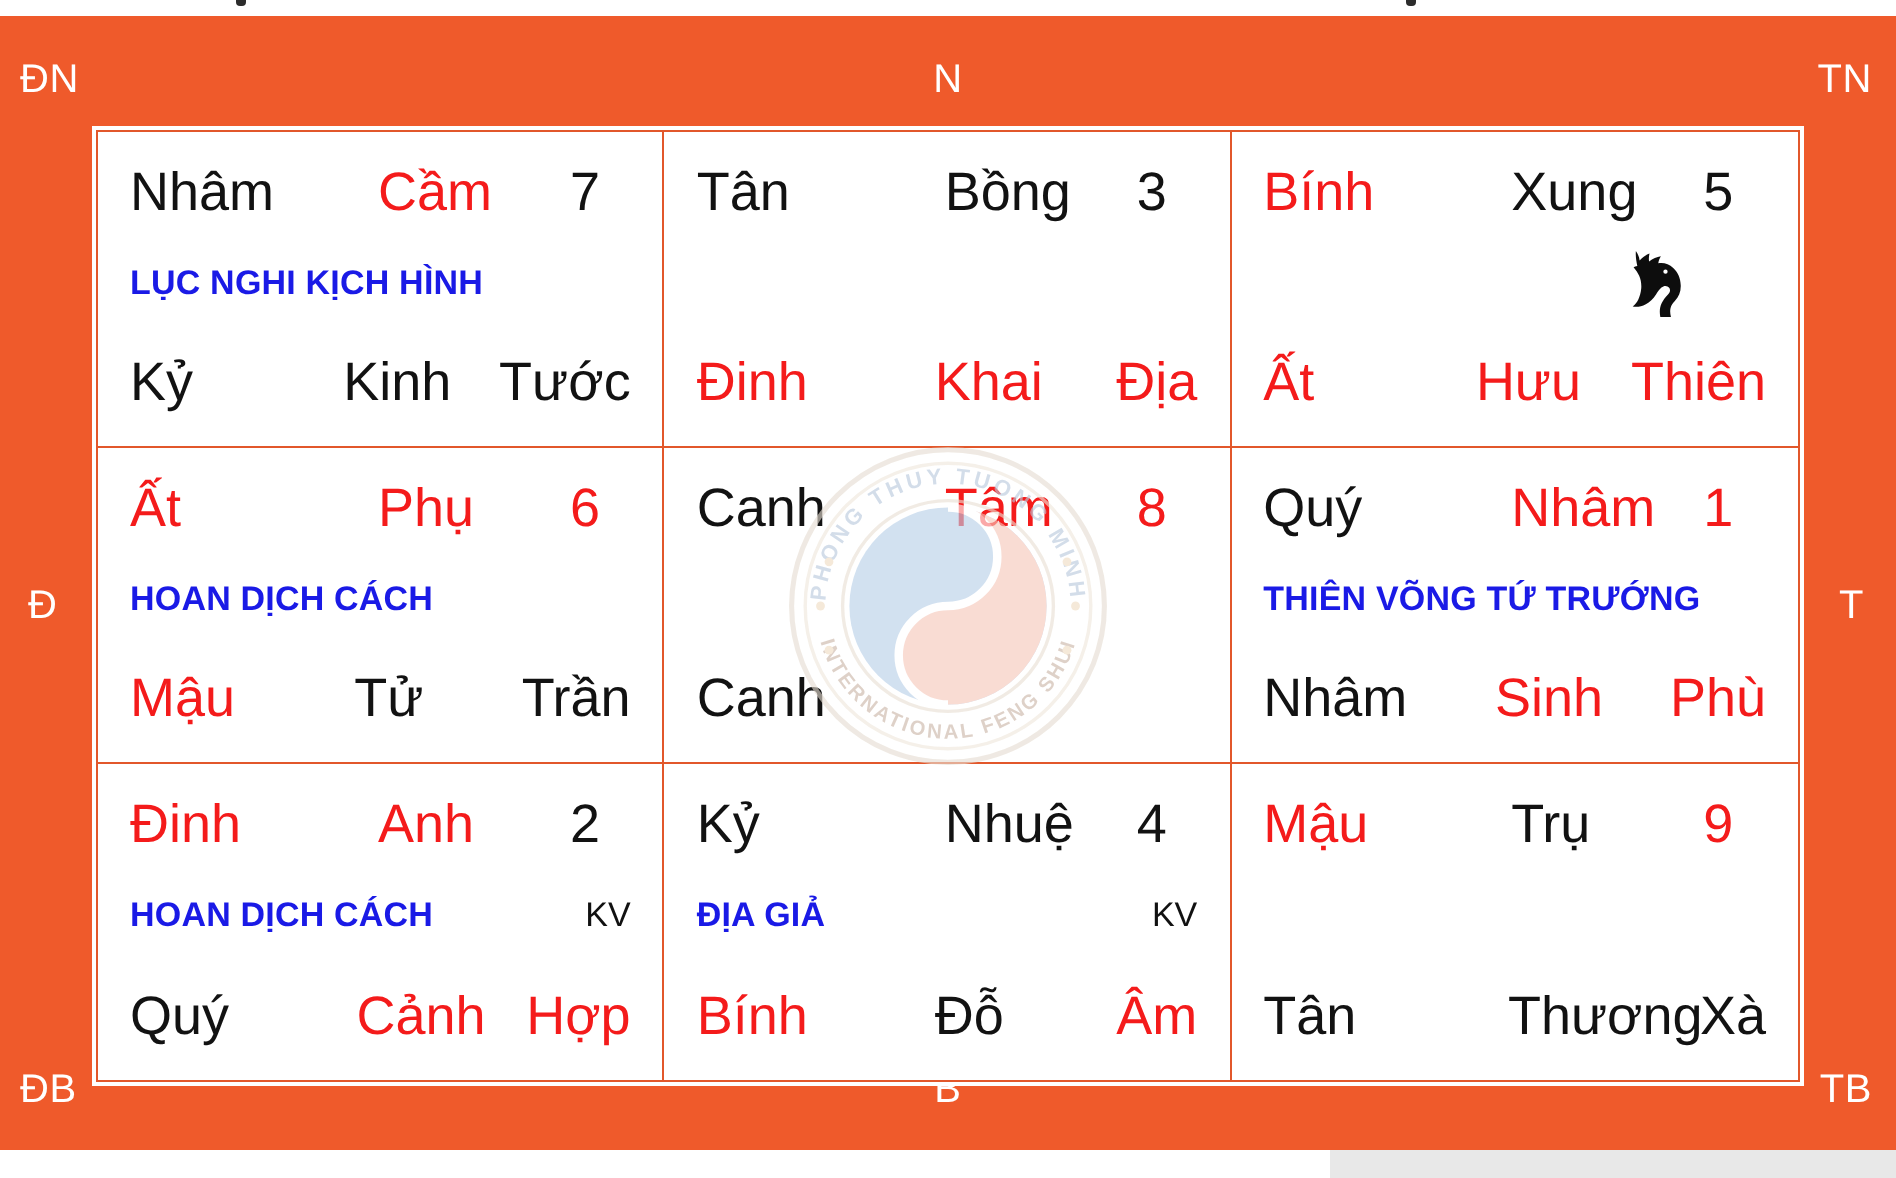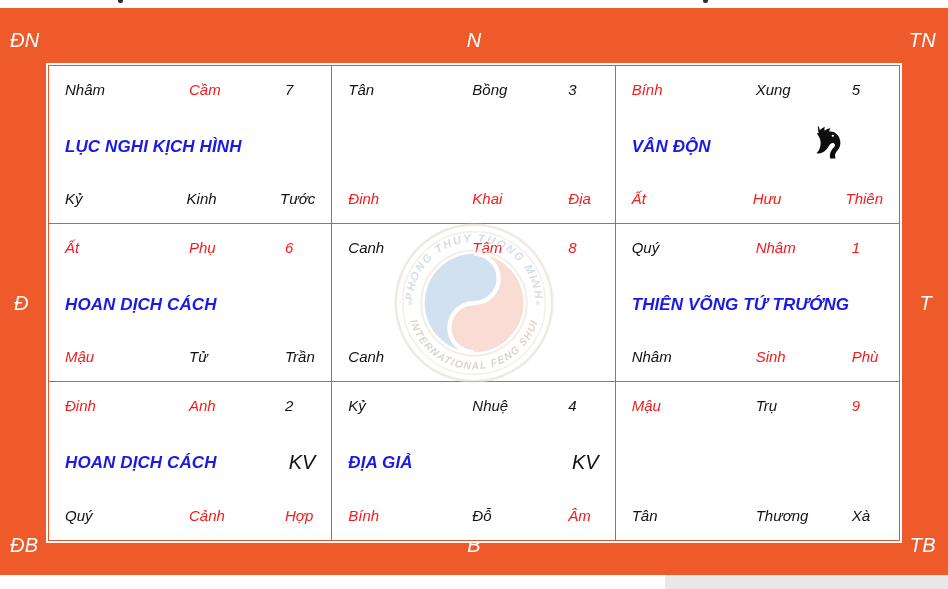--- a/index.html
+++ b/index.html
@@ -10,21 +10,20 @@
     overflow: hidden;
     background: #ffffff;
     font-family: "Liberation Sans", "DejaVu Sans", sans-serif;
   }
 
   #root {
     position: relative;
     width: 948px;
     height: 589px;
     background: #ffffff;
-    font-style: italic;
   }
 
   
   .bottom-panel {
     position: absolute;
     left: 665px;
     top: 572px;
     width: 283px;
     height: 17px;
     background: #e8e8e8;
@@ -92,54 +91,54 @@
     justify-content: space-between;
     overflow: hidden;
   }
   .cell.col3 { border-right: none; }
   .cell.row3 { border-bottom: none; }
 
   
   .row-top, .row-bot {
     display: flex;
     align-items: baseline;
-    font-size: 15px;
+    font-size: 27px;
     line-height: 1.1;
     white-space: nowrap;
   }
   .row-top { margin-top: 2px; }
   .row-bot { margin-bottom: 6px; }
 
   .row-top > span, .row-bot > span {
     display: inline-block;
   }
   .fld-a { width: 92px; }
   .fld-b { width: 96px; margin-left: 32px; }
   .fld-c { width: auto; }
 
   .row-mid {
     position: relative;
     display: flex;
-    align-items: flex-end;
+    align-items: flex-start;
     justify-content: space-between;
     font-size: 17px;
     font-weight: bold;
     line-height: 1.1;
     margin: 4px 0;
     min-height: 24px;
   }
 
   .pattern {
     color: #1a1ae6;
     letter-spacing: .1px;
     white-space: nowrap;
   }
   .kv {
     color: #111111;
-    font-size: 20px;
+    font-size: 17px;
     font-weight: 400;
     white-space: nowrap;
   }
 
   .c-red   { color: #f41b1b; }
   .c-black { color: #121212; }
 
   
   .horse-icon {
     position: absolute;
@@ -232,24 +231,20 @@
               <span class="fld-a c-red">Đinh</span>
               <span class="fld-b c-red">Khai</span>
               <span class="fld-c c-red">Địa</span>
             </div>
           </div>
           <div class="cell col3">
             <div class="row-top">
               <span class="fld-a c-red">Bính</span>
               <span class="fld-b c-black">Xung</span>
               <span class="fld-c c-black">5</span>
-            </div>
-            <div class="row-mid">
-              <span class="pattern">VÂN ĐỘN</span>
-              <span class="kv"></span>
             </div>
             <div class="row-bot">
               <span class="fld-a c-red">Ất</span>
               <span class="fld-b c-red">Hưu</span>
               <span class="fld-c c-red">Thiên</span>
             </div>
             <div class="horse-icon">
               <svg viewBox="0 0 64 64" xmlns="http://www.w3.org/2000/svg" aria-hidden="true">
                 <path fill="#0d0d0d" d="M18 9c1.6 2.4 2.4 4.6 2.6 6.6 2-2.2 4.3-3.8 6.9-4.8-.5 2-.6 3.8-.3 5.5 2.6-2 5.3-3.2 8.2-3.6-1 1.7-1.6 3.3-1.8 4.9 3.9-.6 7.4.5 10.4 3.3 3.3 3 5 7 5.2 11.9.2 4.4-1.2 8.1-4.1 11.1-1.6 1.7-2.6 3.3-3 4.9-.4 1.5-.3 3.6.3 6.2H35c-.7-3.7-.4-7 1-9.8 1-2 2.4-3.9 4.2-5.8.9-.9 1.4-1.8 1.5-2.6.2-1.4-.4-2.5-1.7-3.1-1.4-.7-2.8-.4-4.2.8-1.1 .9-2.4 2.6-3.9 5-1.9 3-4.2 5.2-7 6.6-3 1.6-6 2.1-9.1 1.6 1.7-1.6 3-3.2 3.9-5 1-2 1.7-4.5 2-7.4.3-3.2-.2-6.2-1.4-9-.9-2-2.2-4-3.9-6 .6-.3 1.5-.6 2.6-.8C18.3 16 17.7 12.8 18 9z"></path>
                 <circle cx="38.6" cy="23.4" r="1.5" fill="#ffffff"></circle>

